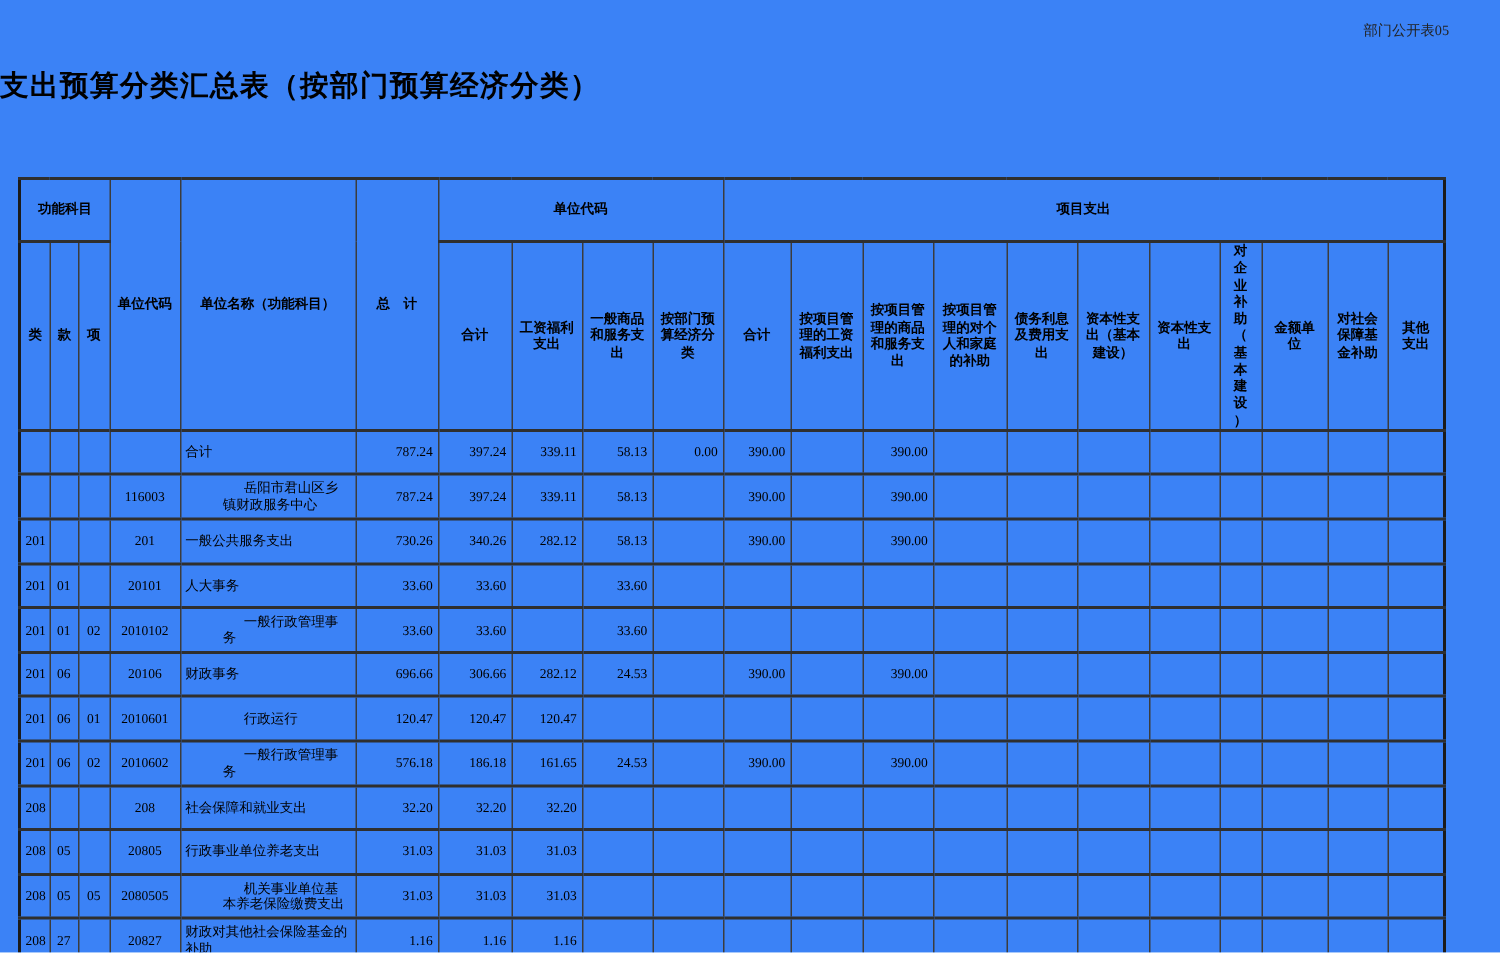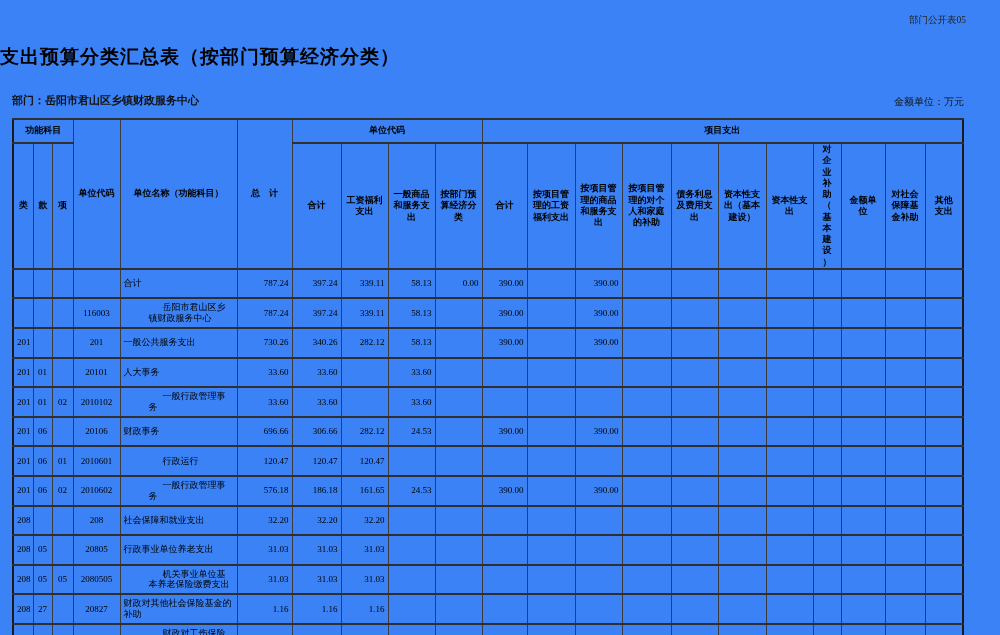--- a/index.html
+++ b/index.html
@@ -31,21 +31,21 @@
     border-left:1px solid #3c3c3c; border-right:1px solid #3c3c3c;
     border-top:2px solid #2f2f2f; border-bottom:2px solid #2f2f2f;
     overflow:hidden;
   }
   table.budget th {
     font-size:9px; font-weight:bold; color:#000;
     text-align:center; vertical-align:middle;
     padding:0 5px; line-height:1.25;
     word-break:break-all; line-break:anywhere;
   }
-  thead tr.group-row { height:24px;padding-left:28px; }
+  thead tr.group-row { height:42px;padding-left:28px; }
   thead tr.sub-row { height:76px; }
   tbody tr { height:29.6px; }
   table.budget td {
     font-size:9px; vertical-align:middle; line-height:1.2;
     padding:0 3px; color:#000;
   }
   td.ctr { text-align:center; padding:0 1px; }
   td.code { text-align:center; padding-left:2px; }
   td.name { text-align:left; word-break:break-all; }
   td.name.ind { text-indent:14px;padding-left:28px; }
@@ -53,24 +53,20 @@
 </style>
 </head>
 <body>
 
 <div class="page">
 
   <div class="doc-number">部门公开表05</div>
 
   <div class="title">支出预算分类汇总表（按部门预算经济分类）</div>
 
-  <div class="meta-row">
-    <span class="dept">部门：岳阳市君山区乡镇财政服务中心</span>
-    <span class="unit">金额单位：万元</span>
-  </div>
 
   <table class="budget">
     <colgroup>
       <col style="width:20px">
         <col style="width:19px">
         <col style="width:21px">
       <col style="width:47px">
         <col style="width:117px">
         <col style="width:55px">
       <col style="width:49px">

